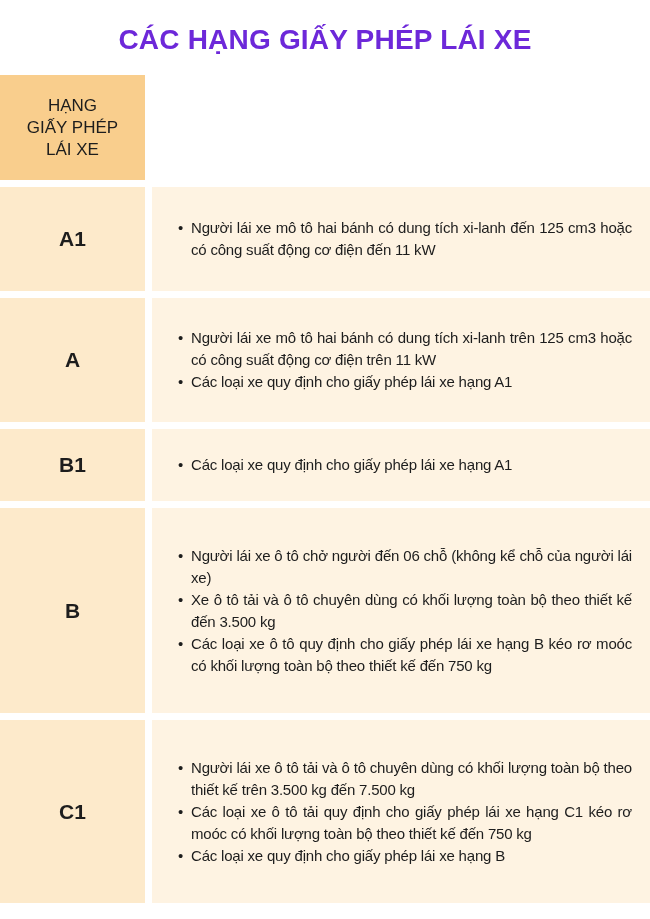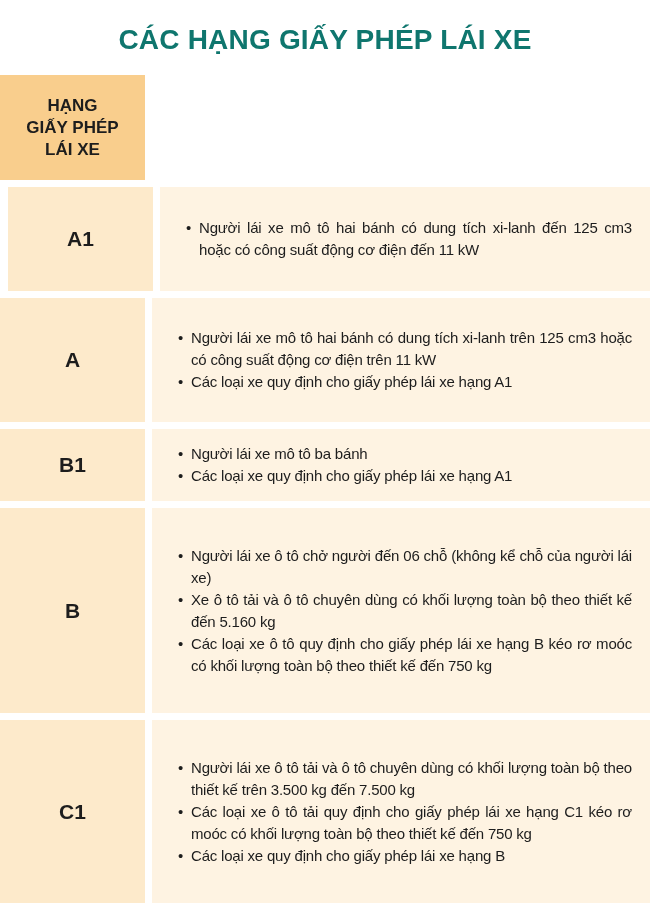--- a/index.html
+++ b/index.html
@@ -17,53 +17,53 @@
     color:var(--text);
     overflow:hidden;
   }
   .page{width:650px;height:919px;}
   .title{
     height:75px;
     display:flex;align-items:center;justify-content:center;
     font-size:28px;
     font-weight:bold;
     letter-spacing:0.2px;
-    color:#0f766e;
+    color:#6d28d9;
     padding-top:4px;
   }
   .table{
     display:flex;
     flex-direction:column;
     gap:7px;
   }
   .row{
     display:grid;
     grid-template-columns:145px 1fr;
     column-gap:7px;
   }
   
   .table > .row:nth-child(1){height:105px;}
-  .table > .row:nth-child(2){height:104px;padding-left:8px;}
+  .table > .row:nth-child(2){height:104px;}
   .table > .row:nth-child(3){height:124px;}
   .table > .row:nth-child(4){height:72px;}
   .table > .row:nth-child(5){height:205px;}
   .table > .row:nth-child(6){height:183px;}
   .cell{display:flex;align-items:center;}
   .class-cell{
     background:var(--class-cell-bg);
     justify-content:center;
     text-align:center;
   }
   .detail-cell{
     background:var(--detail-cell-bg);
   }
   .header-row .class-cell,
   .header-row .detail-cell{
     background:var(--header-bg);
-    font-weight:bold;
+    font-weight:normal;
     font-size:17px;
     line-height:22px;
     justify-content:center;
     text-align:center;
   }
   .class-label{
     font-weight:bold;
     font-size:21px;
   }
   .subject-list{
@@ -119,34 +119,33 @@
           </ul>
     </div>
   </div>
 
   <div class="row data-row">
     <div class="cell class-cell">
       <span class="class-label">B1</span>
     </div>
     <div class="cell detail-cell">
       <ul class="subject-list">
-            <li>Người lái xe mô tô ba bánh</li>
             <li>Các loại xe quy định cho giấy phép lái xe hạng A1</li>
           </ul>
     </div>
   </div>
 
   <div class="row data-row">
     <div class="cell class-cell">
       <span class="class-label">B</span>
     </div>
     <div class="cell detail-cell">
       <ul class="subject-list">
             <li>Người lái xe ô tô chở người đến 06 chỗ (không kể chỗ của người lái xe)</li>
-            <li>Xe ô tô tải và ô tô chuyên dùng có khối lượng toàn bộ theo thiết kế đến 5.160 kg</li>
+            <li>Xe ô tô tải và ô tô chuyên dùng có khối lượng toàn bộ theo thiết kế đến 3.500 kg</li>
             <li>Các loại xe ô tô quy định cho giấy phép lái xe hạng B kéo rơ moóc có khối lượng toàn bộ theo thiết kế đến 750 kg</li>
           </ul>
     </div>
   </div>
 
   <div class="row data-row">
     <div class="cell class-cell">
       <span class="class-label">C1</span>
     </div>
     <div class="cell detail-cell">

